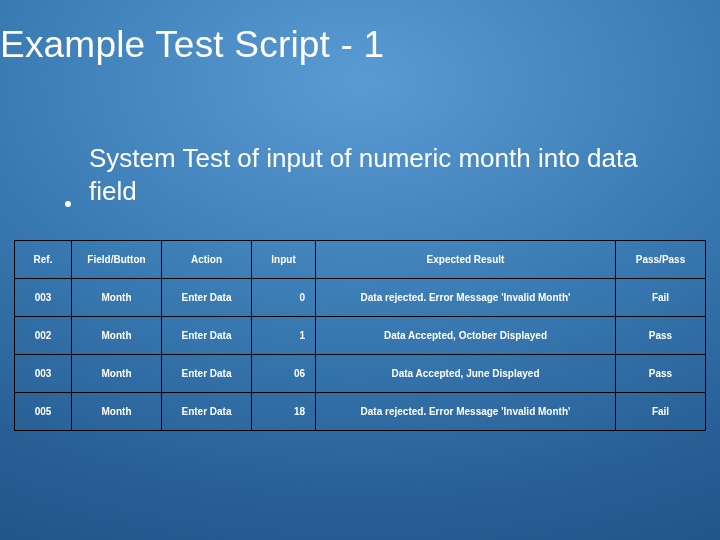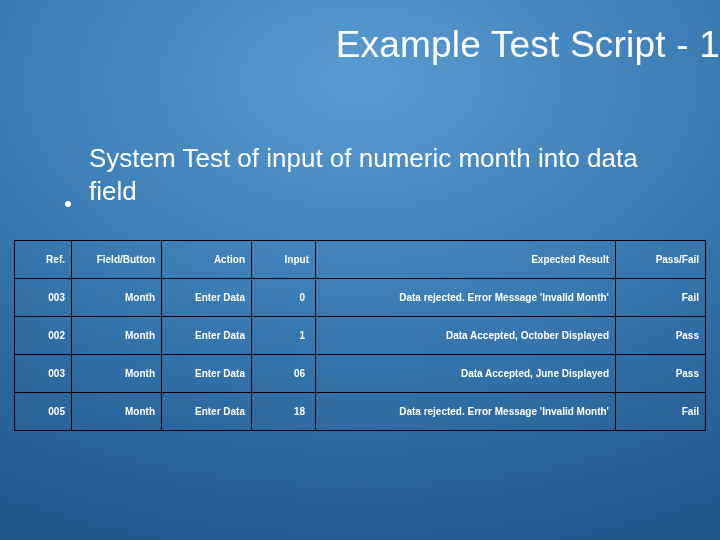--- a/index.html
+++ b/index.html
@@ -18,21 +18,21 @@
     width: 720px;
     height: 540px;
     position: relative;
     box-sizing: border-box;
   }
   .title {
     position: absolute;
     top: 24px;
     left: 0;
     right: 0;
-    text-align: right;
+    text-align: left;
     font-size: 37px;
     font-weight: 400;
     color: #ffffff;
     letter-spacing: 0.2px;
   }
   .bullet-block {
     position: absolute;
     top: 142px;
     left: 65px;
     right: 40px;
@@ -62,21 +62,21 @@
   }
   table {
     width: 100%;
     border-collapse: collapse;
     table-layout: fixed;
   }
   th, td {
     border: 1px solid #000000;
     font-size: 10px;
     color: #ffffff;
-    text-align: right;
+    text-align: center;
     vertical-align: middle;
     padding: 0 6px;
     font-weight: 700;
     height: 38px;
     box-sizing: border-box;
     overflow: hidden;
     white-space: nowrap;
   }
   th {
     font-weight: 700;
@@ -114,21 +114,21 @@
           <col class="c-res">
           <col class="c-pf">
       </colgroup>
       <thead>
         <tr>
           <th>Ref.</th>
           <th>Field/Button</th>
           <th>Action</th>
           <th>Input</th>
           <th>Expected Result</th>
-          <th>Pass/Fail</th>
+          <th>Pass/Pass</th>
         </tr>
       </thead>
       <tbody>
         <tr>
           <td>003</td>
           <td>Month</td>
           <td>Enter Data</td>
           <td class="num">0</td>
           <td>Data rejected. Error Message 'Invalid Month'</td>
           <td>Fail</td>

